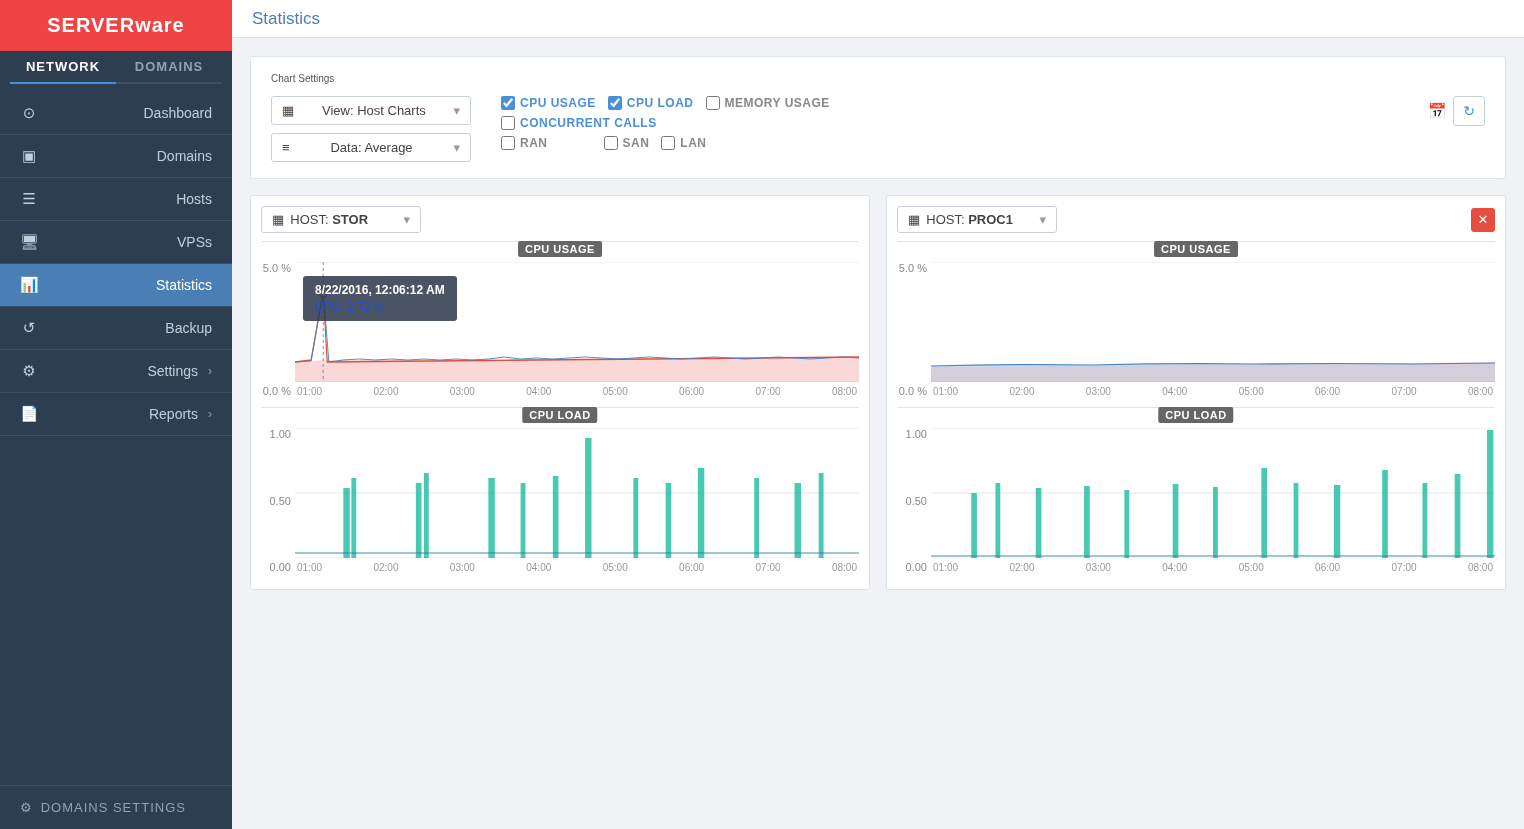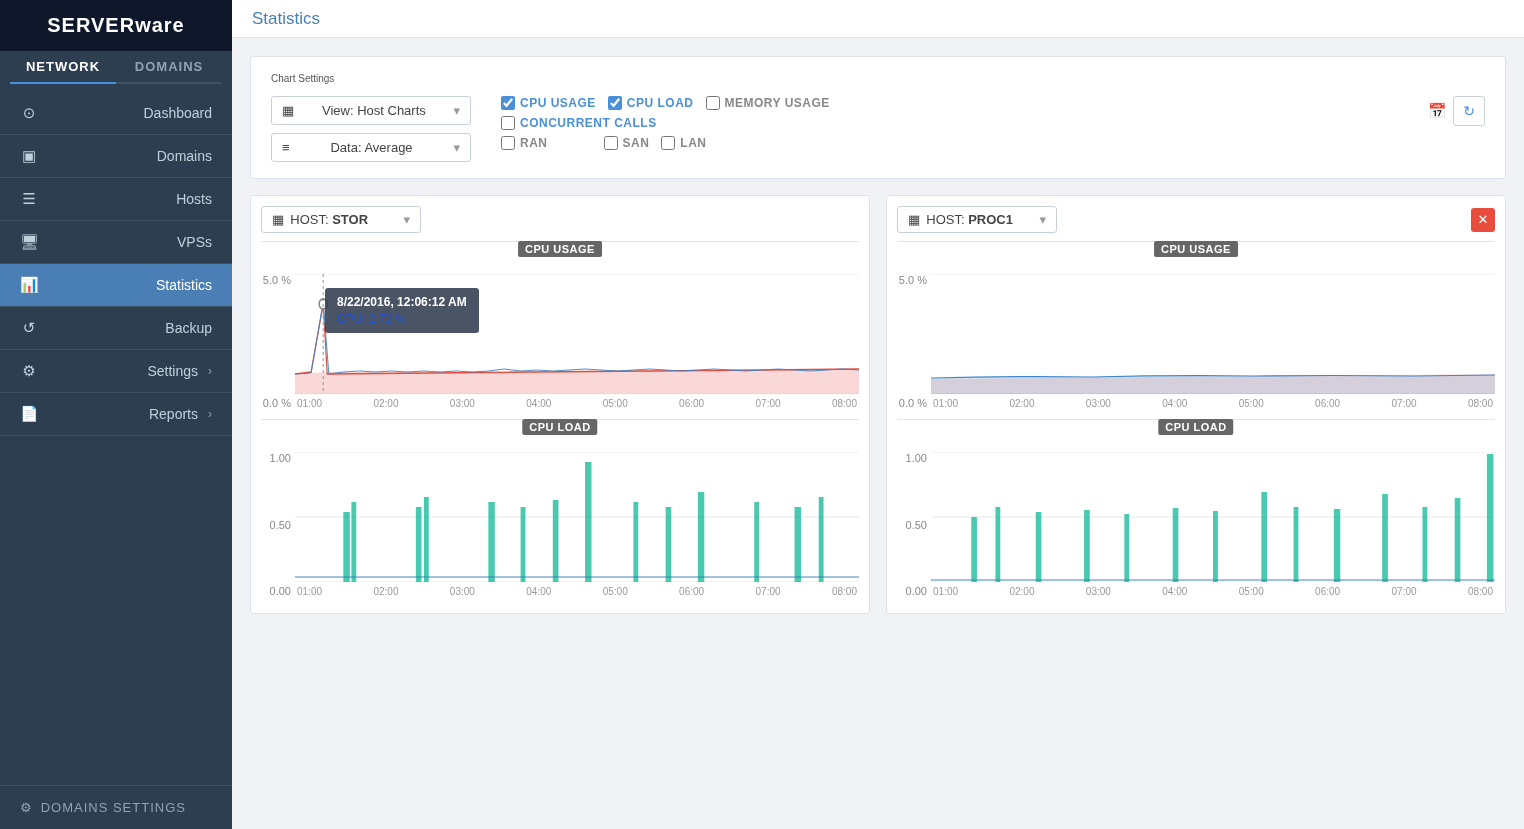--- a/index.html
+++ b/index.html
@@ -9,21 +9,21 @@
     #sidebar {
       width: 232px;
       min-width: 232px;
       background: #2c3e50;
       display: flex;
       flex-direction: column;
       color: #fff;
       height: 829px;
     }
     #sidebar-title {
-      background: #0f172a;
+      background: #ef4444;
       text-align: center;
       padding: 14px 0;
       font-size: 20px;
       font-weight: bold;
       letter-spacing: 1px;
       color: #fff;
     }
     #sidebar-main-menu {
       text-align: center;
       font-size: 11px;
@@ -259,21 +259,21 @@
       color: #fff;
       font-size: 11px;
       padding: 2px 7px;
       border-radius: 2px;
       font-weight: bold;
       letter-spacing: 0.5px;
       z-index: 2;
     }
     .chart-area {
       border-top: 1px solid #e0e4ea;
-      padding-top: 32px;
+      padding-top: 20px;
     }
 
     
     .tooltip-box {
       position: absolute;
       left: 30px;
       top: 30px;
       background: rgba(50,60,80,0.88);
       color: #fff;
       font-size: 12px;
@@ -418,21 +418,21 @@
         <div class="chart-container" style="margin-bottom:10px;">
           <div class="chart-label">CPU USAGE</div>
           <div class="chart-area">
             <div style="display:flex;align-items:stretch;">
               <div style="display:flex;flex-direction:column;justify-content:space-between;font-size:11px;color:#888;padding-right:4px;padding-top:0;width:34px;text-align:right;">
                 <span>5.0 %</span>
                 <span>0.0 %</span>
               </div>
               <div style="flex:1;position:relative;">
                 
-                <div class="tooltip-box" style="left:30px;top:14px;">
+                <div class="tooltip-box" style="left:8px;top:14px;">
                   <div class="tt-date">8/22/2016, 12:06:12 AM</div>
                   <div class="tt-val">CPU: 2.72 %</div>
                 </div>
                 <svg width="100%" height="120" viewBox="0 0 700 120" preserveAspectRatio="none">
 
                   <line x1="0" y1="0" x2="700" y2="0" stroke="#e0e4ea" stroke-width="1"></line>
                   <line x1="0" y1="120" x2="700" y2="120" stroke="#e0e4ea" stroke-width="1"></line>
 
                   <path d="M0,100 Q20,99 40,98 Q60,97 80,98 Q100,97 120,98 L700,95 L700,120 L0,120 Z" fill="rgba(240,100,100,0.25)" stroke="none"></path>
 

